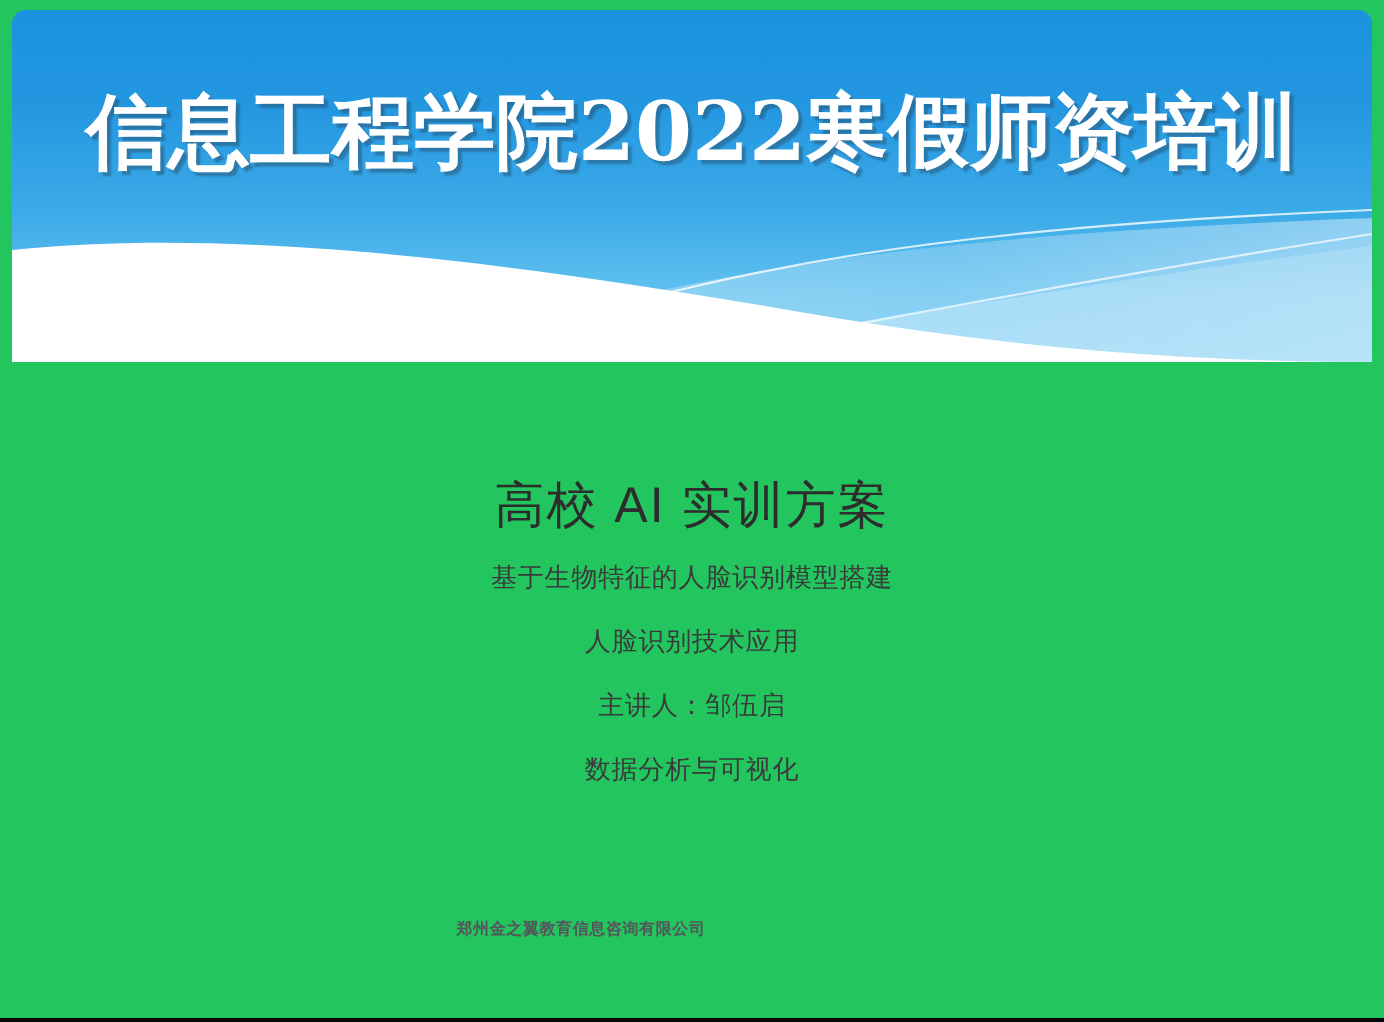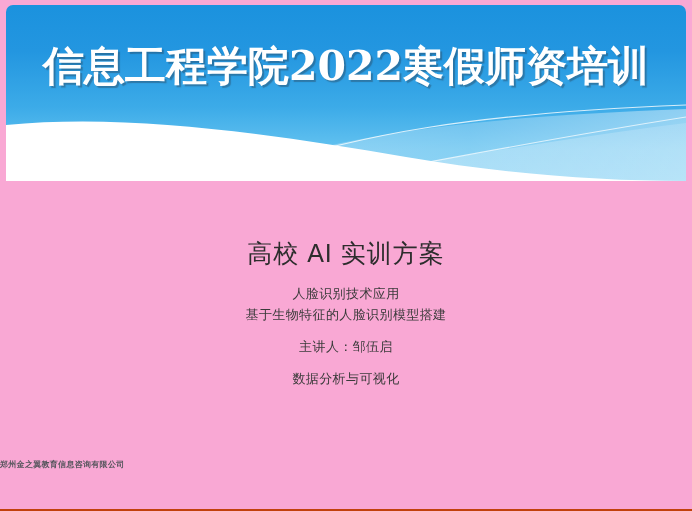--- a/index.html
+++ b/index.html
@@ -11,23 +11,23 @@
     width: 692px;
     height: 511px;
     overflow: hidden;
     font-family: "Liberation Sans", "DejaVu Sans", sans-serif;
   }
 
   .slide {
     position: relative;
     width: 692px;
     height: 511px;
-    background: #f9a8d4;
+    background: #22c55e;
     box-sizing: border-box;
-    border-bottom: 2px solid #c2410c;
+    border-bottom: 2px solid #000000;
     overflow: hidden;
     text-decoration: underline;
   }
 
   
   .banner {
     position: absolute;
     left: 6px;
     top: 5px;
     width: 680px;
@@ -93,23 +93,24 @@
   }
 
   .sub-line.l1 { margin-top: 4px; }
   .sub-line.l2 { margin-top: 15px; }
   .sub-line.l3 { margin-top: 15px; }
   .sub-line.l4 { margin-top: 15px; }
 
   
   .footer {
     position: absolute;
-    left: 0;
+    left: 16px;
     top: 459px;
     width: 549px;
+    text-align: center;
   }
 
   .footer-text {
     font-family: "DejaVu Serif", "Liberation Serif", serif;
     font-size: 8px;
     font-weight: bold;
     color: #55555c;
     letter-spacing: 0.3px;
     white-space: nowrap;
   }
@@ -143,22 +144,22 @@
       <path d="M 680,112 C 540,134 420,158 318,176" fill="none" stroke="#ffffff" stroke-opacity="0.7" stroke-width="1.1"></path>
 
       <path d="M 0,120 C 120,108 260,128 400,152 C 500,169 590,176 680,176 L 680,176 L 0,176 Z" fill="#ffffff"></path>
     </svg>
 
     <div class="banner-title">信息工程学院2022寒假师资培训</div>
   </div>
 
   <div class="content">
     <div class="main-heading">高校 AI 实训方案</div>
+    <div class="sub-line l1">基于生物特征的人脸识别模型搭建</div>
     <div class="sub-line l2">人脸识别技术应用</div>
-    <div class="sub-line l1">基于生物特征的人脸识别模型搭建</div>
     <div class="sub-line l4">主讲人：邹伍启</div>
     <div class="sub-line l3">数据分析与可视化</div>
   </div>
 
   <div class="footer">
     <div class="footer-text">郑州金之翼教育信息咨询有限公司</div>
   </div>
 
 </div>
 

